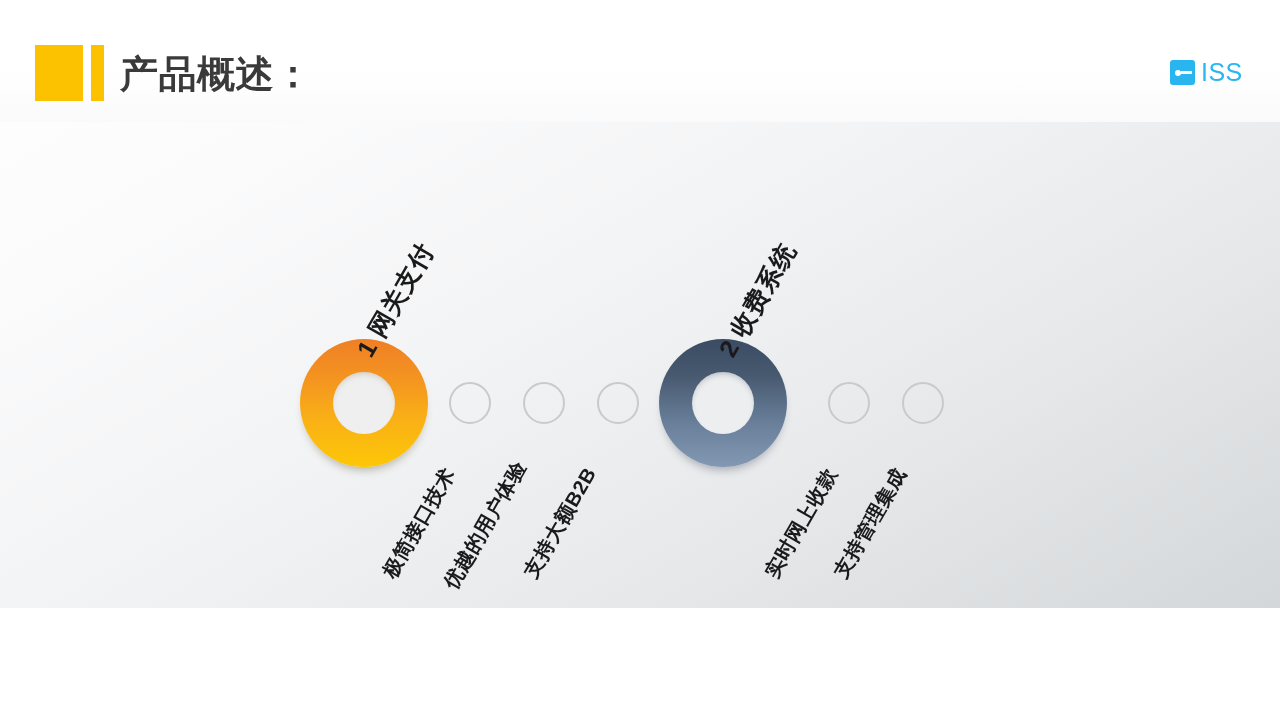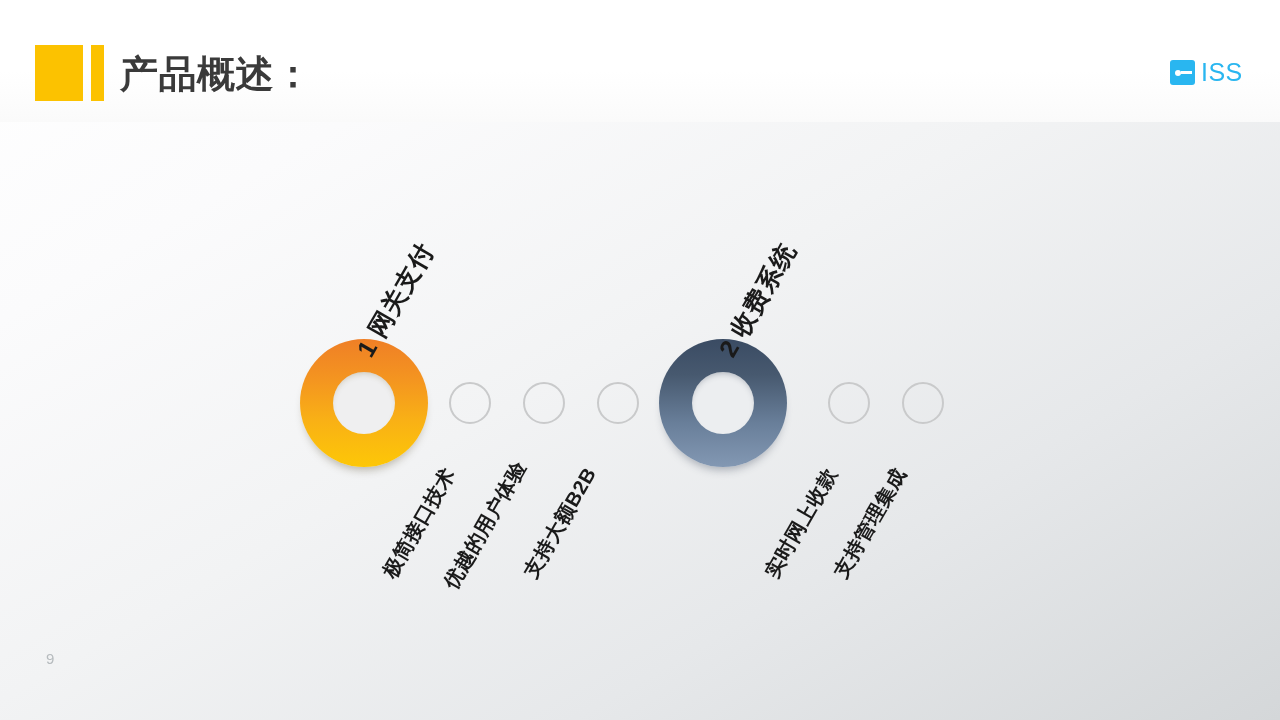--- a/index.html
+++ b/index.html
@@ -8,21 +8,21 @@
     padding: 0;
     background: #ffffff;
   }
   body {
     font-family: "Liberation Sans", "DejaVu Sans", sans-serif;
   }
 
   .slide {
     position: relative;
     width: 1280px;
-    height: 720px;
+    height: 608px;
     overflow: hidden;
     background: linear-gradient(150deg,
                 #ffffff 0%,
                 #fbfbfc 22%,
                 #f2f3f4 48%,
                 #e6e8ea 72%,
                 #d4d7d9 100%);
   }
 
   

